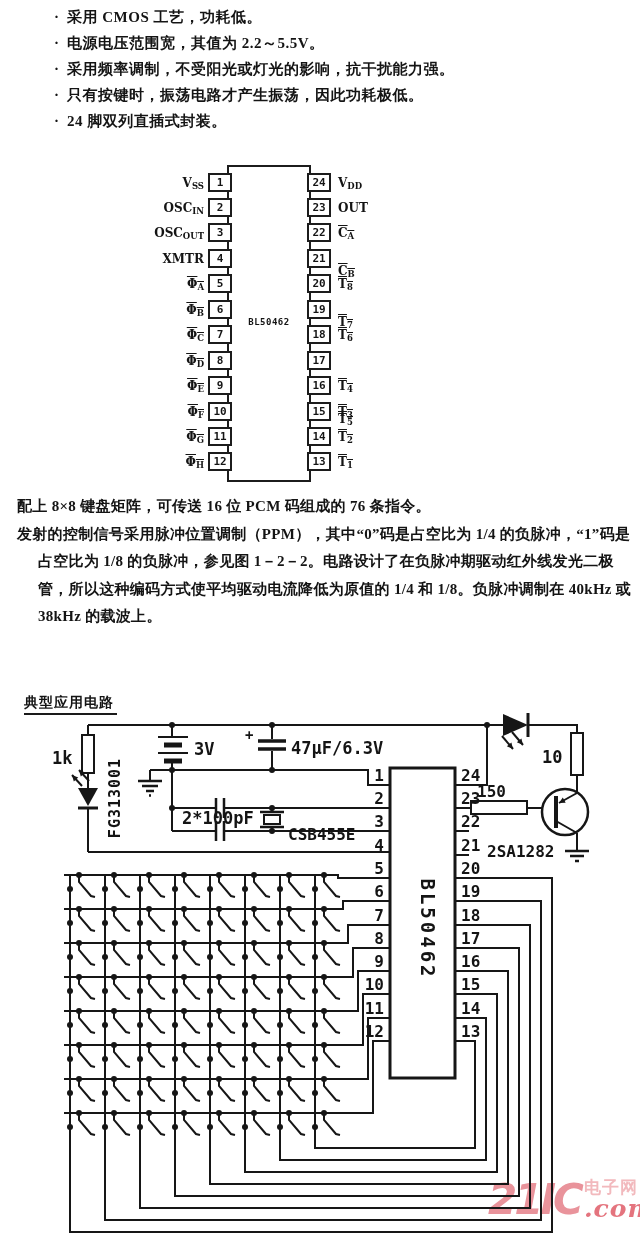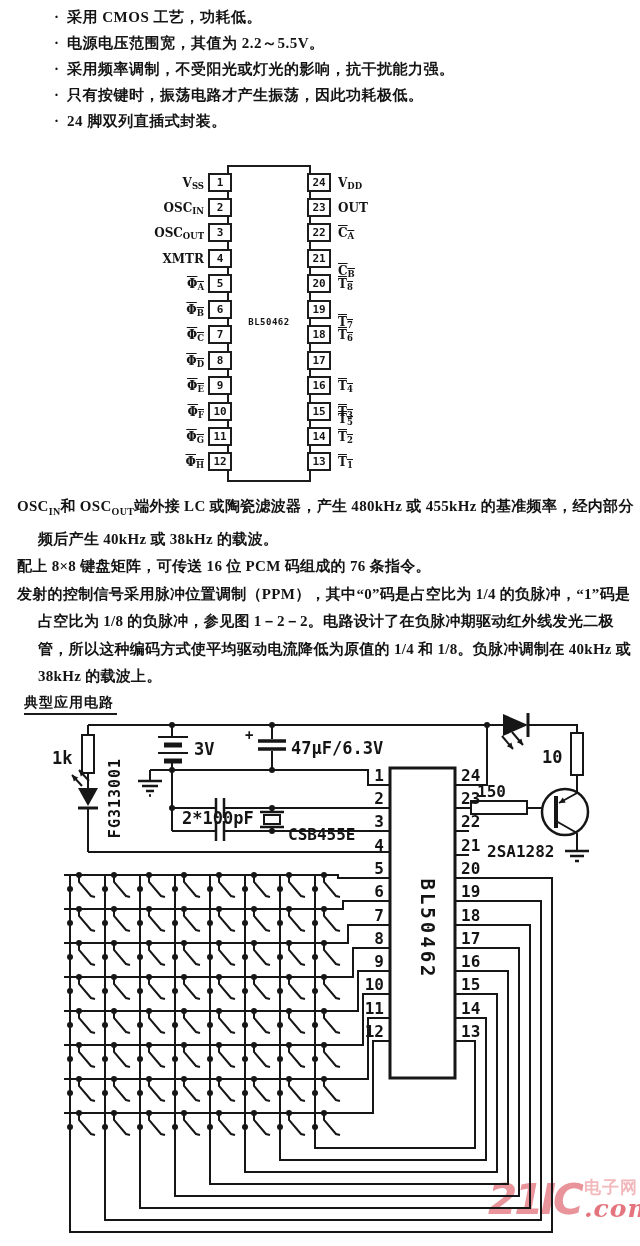--- a/index.html
+++ b/index.html
@@ -101,21 +101,20 @@
       <div class="pd-box br" style="top: 221px;">16</div>
       <div class="pd-label pr ovl" style="top: 249px;"><span class="pd-main">T</span><span class="pd-sub">3</span></div>
       <div class="pd-box br" style="top: 247px;">15</div>
       <div class="pd-label pr ovl" style="top: 274px;"><span class="pd-main">T</span><span class="pd-sub">2</span></div>
       <div class="pd-box br" style="top: 272px;">14</div>
       <div class="pd-label pr ovl" style="top: 299px;"><span class="pd-main">T</span><span class="pd-sub">1</span></div>
       <div class="pd-box br" style="top: 297px;">13</div>
     </div>
 
   <div class="notes">
-    <div class="note"><span class="blt">·</span><span>OSC</span><span class="ss">IN</span><span>和 OSC</span><span class="ss">OUT</span><span>端外接 LC 或陶瓷滤波器，产生 480kHz 或 455kHz 的基准频率，经内部分频后产生 40kHz 或 38kHz 的载波。</span></div>
     <div class="note"><span class="blt">·</span><span>配上 8×8 键盘矩阵，可传送 16 位 PCM 码组成的 76 条指令。</span></div>
     <div class="note"><span class="blt">·</span><span>发射的控制信号采用脉冲位置调制（PPM），其中“0”码是占空比为 1/4 的负脉冲，“1”码是占空比为 1/8 的负脉冲，参见图 1－2－2。电路设计了在负脉冲期驱动红外线发光二极管，所以这种编码方式使平均驱动电流降低为原值的 1/4 和 1/8。负脉冲调制在 40kHz 或 38kHz 的载波上。</span></div>
   </div>
 
   <div class="circ-title">典型应用电路</div>
 
   <div class="watermark">
     <span class="wm-logo" style="color: rgb(233, 147, 155);">21IC</span>
     <span class="wm-right">
       <span class="wm-site" style="color: rgb(242, 185, 189);">电子网</span>

